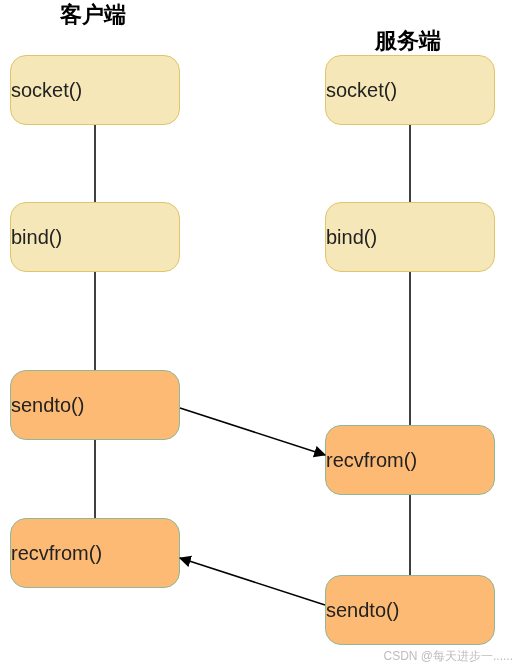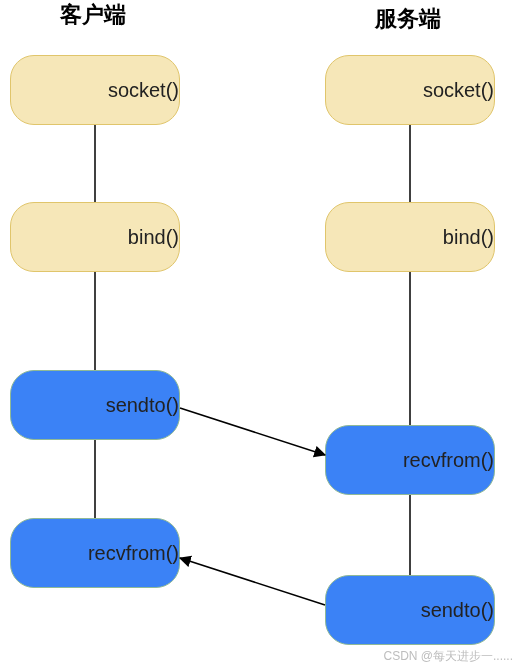--- a/index.html
+++ b/index.html
@@ -15,49 +15,49 @@
     position: absolute;
     font-size: 22px;
     font-weight: 700;
     color: #000;
     text-align: center;
   }
   .node {
     position: absolute;
     width: 170px;
     height: 70px;
-    border-radius: 24px;
+    border-radius: 16px;
     display: flex;
     align-items: center;
-    justify-content: flex-end;
+    justify-content: flex-start;
     font-size: 20px;
     color: #222;
     border: 1px solid;
   }
   .node.yellow { background: #f6e7b8; border-color: #e0c56b; }
-  .node.green  { background: #3b82f6; border-color: #8fb996; }
+  .node.green  { background: #fdba74; border-color: #8fb996; }
   svg.connector {
     position: absolute;
     overflow: visible;
     pointer-events: none;
   }
   .watermark {
     position: absolute;
     bottom: 6px;
     right: 0;
     font-size: 12px;
     color: #bdbdbd;
     white-space: nowrap;
   }
 </style>
 </head>
 <body>
 
 <div class="col-header" style="left:60px; top:0;">客户端</div>
-<div class="col-header" style="left:375px; top:4px;">服务端</div>
+<div class="col-header" style="left:375px; top:26px;">服务端</div>
 
 <div class="node yellow" style="left:10px; top:55px;">
   <span>socket()</span>
 </div>
 <div class="node yellow" style="left:10px; top:202px;">
   <span>bind()</span>
 </div>
 <div class="node green" style="left:10px; top:370px;">
   <span>sendto()</span>
 </div>

